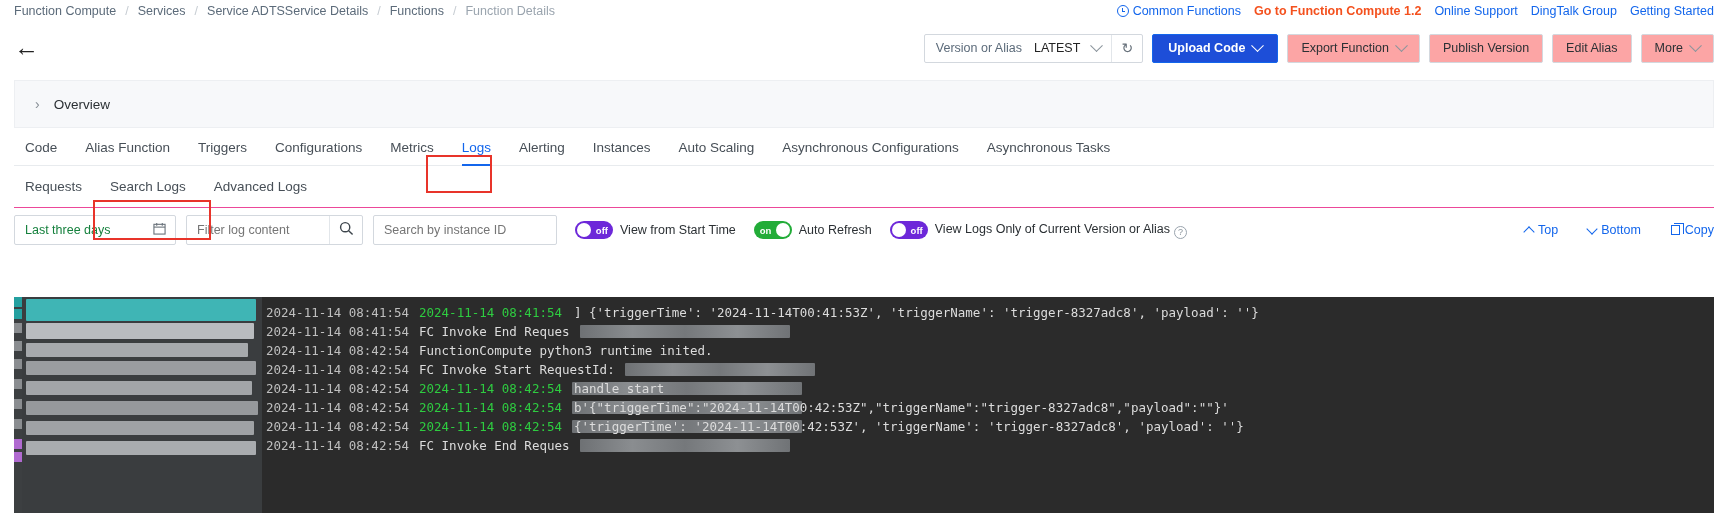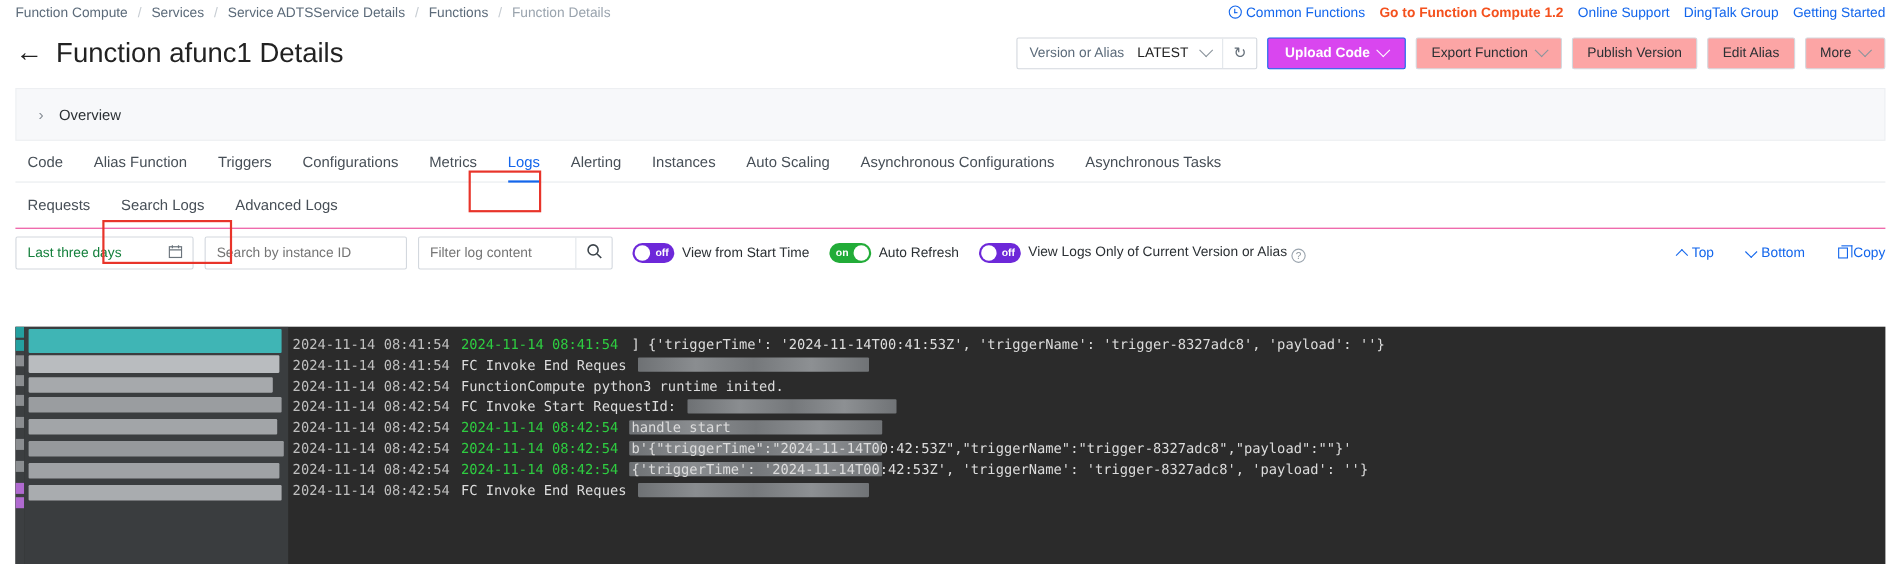--- a/index.html
+++ b/index.html
@@ -63,21 +63,21 @@
     width:31px; border-left:1px solid #e2e6ea;
     display:flex; align-items:center; justify-content:center;
     color:#66707a; font-size:14px;
   }
   .btn {
     height:29px; padding:0 13px;
     display:flex; align-items:center; gap:8px;
     border:1px solid #d3d8de; border-radius:2px;
     background:#fca5a5; color:#2b3034; font-size:12.5px; white-space:nowrap;
   }
-  .btn.primary { background:#d946ef; border-color:#1366ec; color:#fff; font-weight:bold; padding:0 15px; }
+  .btn.primary { background:#1d4ed8; border-color:#1366ec; color:#fff; font-weight:bold; padding:0 15px; }
   .btn.primary .chev { border-color:#fff; }
 
   
   .overview {
     margin:6px 14px 0 14px;
     height:48px;
     background:#f7f8fa;
     border:1px solid #edeff2;
     display:flex; align-items:center;
     padding-left:20px;
@@ -225,21 +225,20 @@
     <span class="toplink"><span class="clock-ico"></span><span>Common Functions</span></span>
     <span class="toplink accent">Go to Function Compute 1.2</span>
     <span class="toplink">Online Support</span>
     <span class="toplink">DingTalk Group</span>
     <span class="toplink">Getting Started</span>
   </div>
 </div>
 
 <div class="titlerow">
   <span class="back-arrow">←</span>
-  <span class="page-title">Function afunc1 Details</span>
   <div class="titlerow-spacer"></div>
   <div class="actions">
     <div class="verbox">
       <div class="versel">
         <span class="lbl">Version or Alias</span>
         <span class="val">LATEST</span>
         <span class="chev"></span>
       </div>
       <div class="ver-refresh">
         <span>↻</span>
@@ -300,34 +299,34 @@
     <span class="cal-ico">
       <svg width="13" height="13" viewBox="0 0 14 14" fill="none" stroke="#6b747c" stroke-width="1.2">
         <rect x="1" y="2.5" width="12" height="10.5"></rect>
           <line x1="1" y1="5.5" x2="13" y2="5.5"></line>
         <line x1="4" y1="1" x2="4" y2="4"></line>
           <line x1="10" y1="1" x2="10" y2="4"></line>
       </svg>
     </span>
   </div>
 
-  <div class="fld inst-fld">
-    <input class="txt" style="border: none; outline: none; background: transparent; width: 170px; font-family: &quot;Liberation Sans&quot;, sans-serif; font-size: 12.5px; color: rgb(43, 48, 52); padding: 0px 10px;" placeholder="Search by instance ID">
-  </div>
-
   <div class="fld filter-fld">
     <input class="txt" style="border: none; outline: none; background: transparent; width: 140px; font-family: &quot;Liberation Sans&quot;, sans-serif; font-size: 12.5px; color: rgb(43, 48, 52);" placeholder="Filter log content">
     <div class="search-btn">
       <span>
         <svg width="15" height="15" viewBox="0 0 16 16" fill="none" stroke="#3c444b" stroke-width="1.5">
           <circle cx="6.6" cy="6.6" r="4.9"></circle>
             <line x1="10.3" y1="10.3" x2="14.5" y2="14.5"></line>
         </svg>
       </span>
     </div>
+  </div>
+
+  <div class="fld inst-fld">
+    <input class="txt" style="border: none; outline: none; background: transparent; width: 170px; font-family: &quot;Liberation Sans&quot;, sans-serif; font-size: 12.5px; color: rgb(43, 48, 52); padding: 0px 10px;" placeholder="Search by instance ID">
   </div>
 
   <div class="toggle-group">
     <div class="toggle">
       <span class="state">off</span>
       <span class="knob"></span>
     </div>
     <span class="tg-label">View from Start Time</span>
   </div>
 

